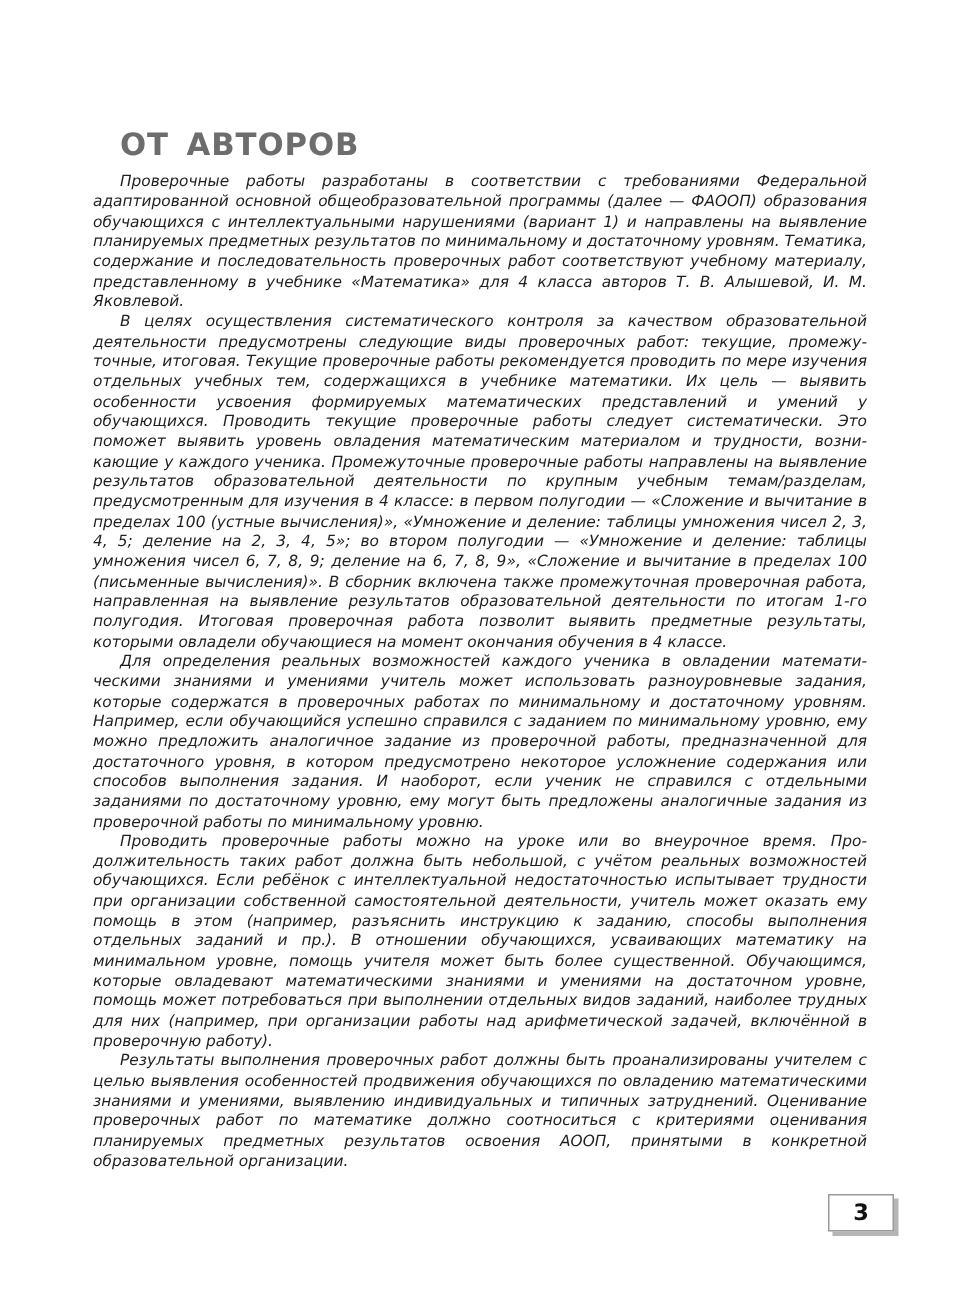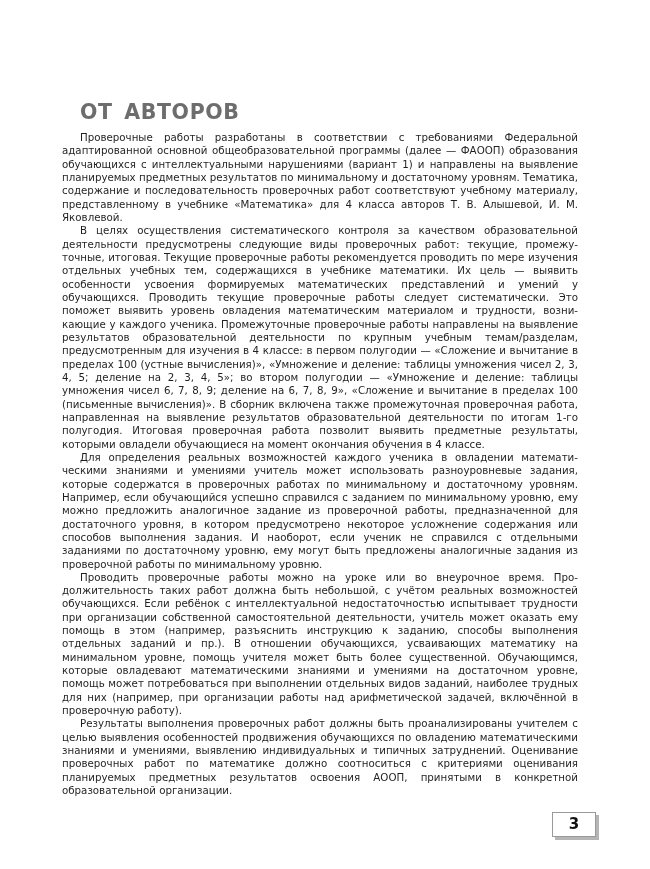--- a/index.html
+++ b/index.html
@@ -10,21 +10,21 @@
     body {
       width: 650px;
       height: 869px;
       position: relative;
       overflow: hidden;
       font-family: "DejaVu Sans", sans-serif;
       color: #1c1c1c;
     }
     .page {
       position: absolute;
-      left: 0; top: 16px;
+      left: 0; top: 0;
       width: 650px;
       height: 621px;
       background: #ffffff;
     }
     .title {
       position: absolute;
       left: 80px;
       top: 84px;
       margin: 0;
       font-family: "DejaVu Sans", sans-serif;
@@ -43,20 +43,21 @@
       font-family: "DejaVu Sans", sans-serif;
       font-size: 10.25px;
       line-height: 13.33px;
       color: #1f1f1f;
       text-align: justify;
       hyphens: manual;
     }
     .body-text p {
       margin: 0;
       text-indent: 18px;
+      font-style: italic;
     }
     .page-number {
       position: absolute;
       left: 552px;
       top: 796px;
       width: 42px;
       height: 23px;
       background: #ffffff;
       border: 1px solid #9a9a9a;
       box-shadow: 3px 3px 0 #b5b5b5;

